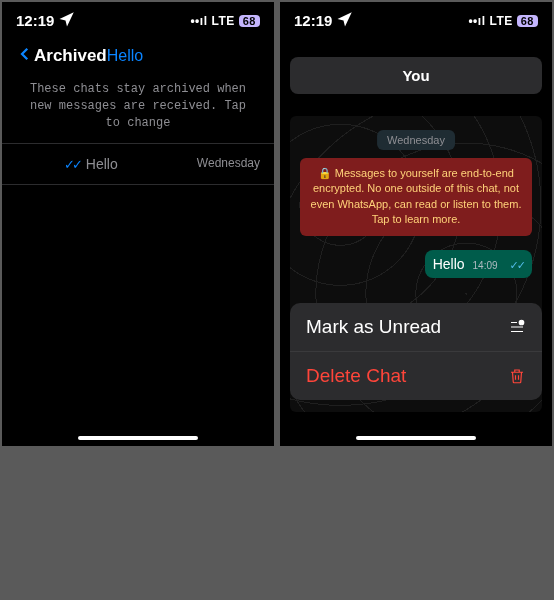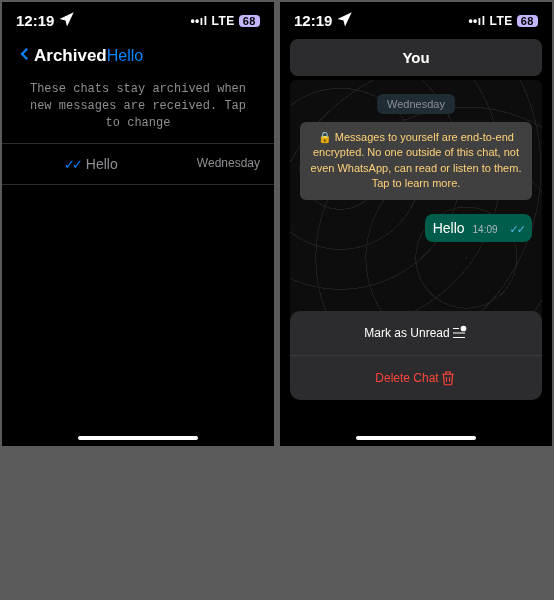--- a/index.html
+++ b/index.html
@@ -14,31 +14,31 @@
   .nav-title { color: #fff; font-size: 17px; font-weight: 600; }
   .nav-edit { color: #0a84ff; font-size: 16px; }
   .info-text { color: #8e8e93; font-size: 12px; text-align: center; padding: 2px 20px 12px; line-height: 1.4; font-family: Liberation Mono, monospace; }
   .chat-row { background: #000; border-top: 0.5px solid #2c2c2e; border-bottom: 0.5px solid #2c2c2e; padding: 12px 14px; display: flex; align-items: center; }
   .chat-meta { margin-left: auto; color: #8e8e93; font-size: 12px; align-self: flex-start; }
   .chat-left { display: flex; align-items: center; gap: 6px; margin-left: 48px; }
   .ticks { color: #0a84ff; font-size: 13px; letter-spacing: -3px; }
   .chat-text { color: #8e8e93; font-size: 14px; }
   .home-indicator { position: absolute; bottom: 6px; left: 50%; transform: translateX(-50%); width: 120px; height: 4px; background: #fff; border-radius: 3px; }
 
-  .contact-header { background: #2c2c2e; margin: 4px 10px; border-radius: 8px; padding: 10px; text-align: center; color: #fff; font-size: 15px; font-weight: 600; }
+  .contact-header { background: #2c2c2e; margin: 22px 10px; border-radius: 8px; padding: 10px; text-align: center; color: #fff; font-size: 15px; font-weight: 600; }
   .chat-bg { margin: 0 10px; height: 296px; background: #0d0d0d; border-radius: 6px; position: relative; padding: 10px; overflow: hidden; }
   .doodle-bg { position: absolute; inset: 0; opacity: 0.08; background: repeating-radial-gradient(circle at 20% 30%, #fff 0, #fff 1px, transparent 1px, transparent 40px), repeating-radial-gradient(circle at 70% 60%, #fff 0, #fff 1px, transparent 1px, transparent 50px); }
   .day-pill { position: relative; background: #1f2c33; color: #8e8e93; font-size: 11px; padding: 4px 10px; border-radius: 6px; display: inline-block; left: 50%; transform: translateX(-50%); margin: 4px 0 8px; }
-  .encrypt-box { position: relative; background: #404040; border-radius: 6px; padding: 8px 10px; color: #ffd279; font-size: 11px; text-align: center; line-height: 1.4; margin-bottom: 14px; }
+  .encrypt-box { position: relative; background: #7f1d1d; border-radius: 6px; padding: 8px 10px; color: #ffd279; font-size: 11px; text-align: center; line-height: 1.4; margin-bottom: 14px; }
   .bubble { position: relative; background: #005c4b; color: #fff; border-radius: 8px; padding: 6px 8px; margin-left: auto; max-width: 70%; display: flex; align-items: flex-end; gap: 8px; width: fit-content; }
   .bubble-text { font-size: 14px; }
   .bubble-time { color: #aebac1; font-size: 10px; display: flex; align-items: center; gap: 12px; }
   .bubble-ticks { color: #53bdeb; font-size: 11px; letter-spacing: -2px; }
   .action-sheet { position: absolute; left: 10px; right: 10px; bottom: 46px; background: #2c2c2e; border-radius: 10px; overflow: hidden; }
-  .action-item { display: flex; justify-content: center; align-items: center; padding: 13px 16px; color: #fff; font-size: 12px; border-bottom: 0.5px solid #3a3a3c; }
+  .action-item { display: flex; justify-content: space-between; align-items: center; padding: 13px 16px; color: #fff; font-size: 19px; border-bottom: 0.5px solid #3a3a3c; }
   .action-item:last-child { border-bottom: none; }
   .action-item.danger { color: #ff453a; }
   .action-icon { width: 18px; height: 18px; display: flex; align-items: center; justify-content: center; }
   .highlight-box { border: 3px solid #d9372a; border-radius: 4px; margin: -3px; padding: 0; }
   .highlight-box .action-item { border-bottom: none; }
   svg { width: 18px; height: 18px; }
 </style>
 </head>
 <body>
 

